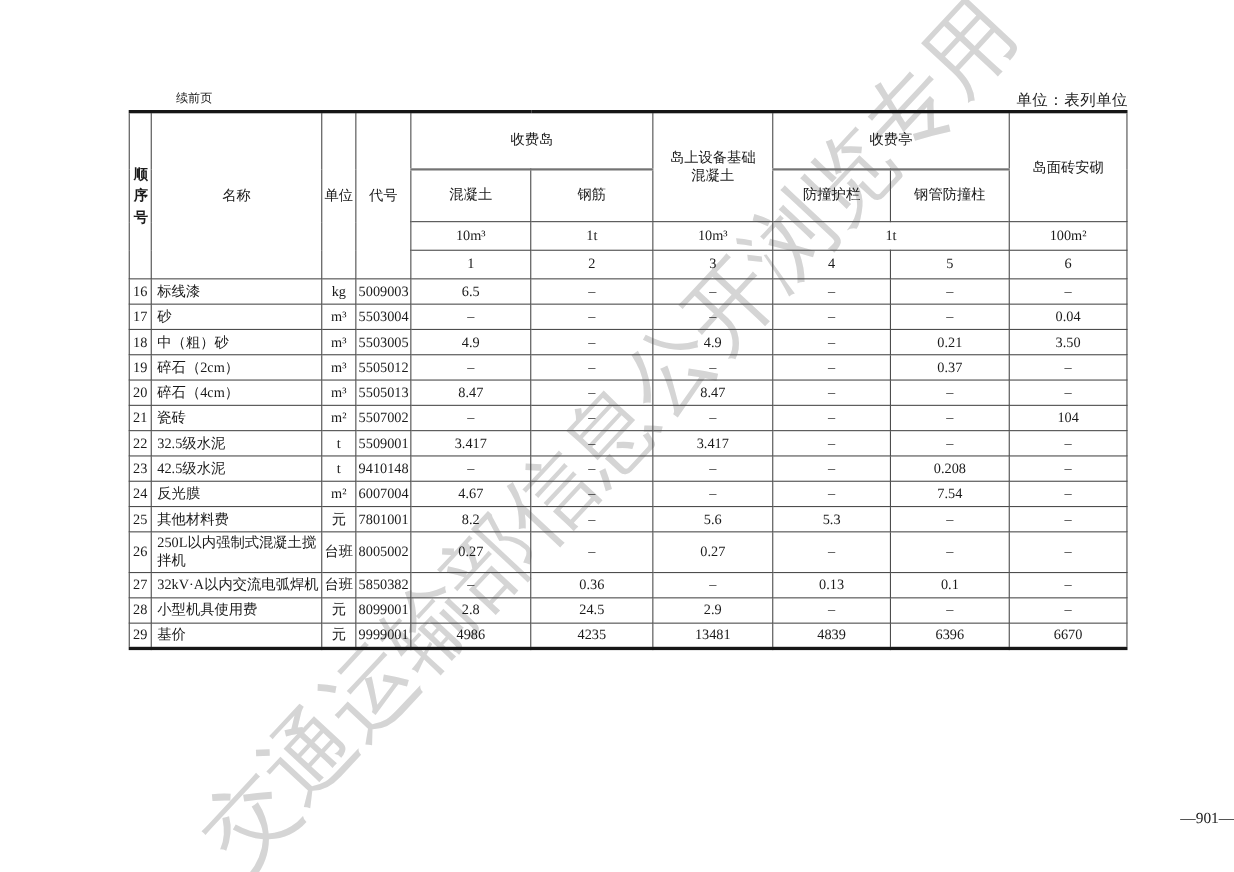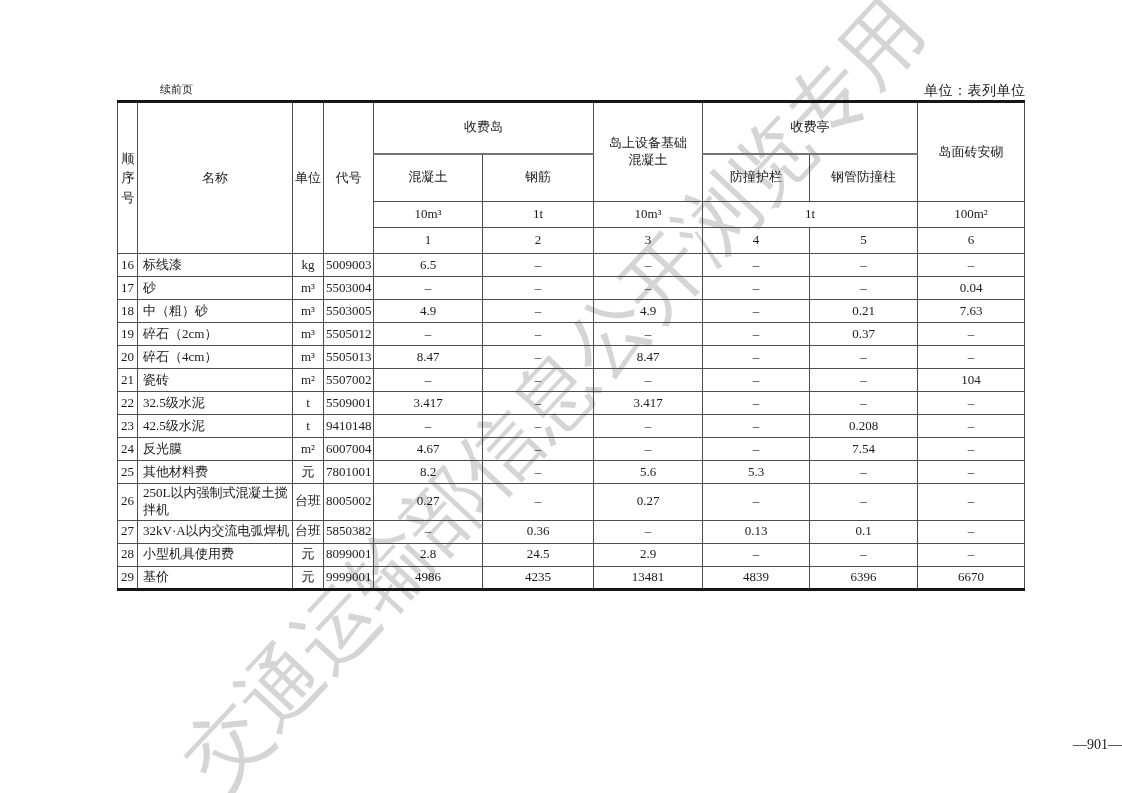--- a/index.html
+++ b/index.html
@@ -31,21 +31,21 @@
     overflow:hidden;
   }
   .quota-table th.grp-thick { border-bottom:2px solid #737373; }
   tr.h-group { height:52px; }
   tr.h-sub   { height:48px; }
   tr.h-units { height:26px;margin-top:28px; }
   tr.h-nums  { height:26px; }
   tbody tr   { height:23px; }
   td.name-cell { text-align:left; padding-left:5px; }
   th.wrap-head { padding:0 10px; }
-  .v-stack { width:16px; margin:4px auto; word-break:break-all; line-height:1.5; }
+  .v-stack { width:16px; margin:4px auto; word-break:break-all; line-height:1.5;font-weight:bold; }
 </style>
 </head>
 <body>
 
 <div class="page">
 
   <div class="watermark">交通运输部信息公开浏览专用</div>
 
   <div class="continued-note">续前页</div>
   <div class="unit-note">单位：表列单位</div>
@@ -126,21 +126,21 @@
         <tr>
           <td>18</td>
           <td class="name-cell">中（粗）砂</td>
           <td>m³</td>
           <td>5503005</td>
           <td>4.9</td>
           <td>–</td>
           <td>4.9</td>
           <td>–</td>
           <td>0.21</td>
-          <td>7.63</td>
+          <td>3.50</td>
         </tr>
         <tr>
           <td>19</td>
           <td class="name-cell">碎石（2cm）</td>
           <td>m³</td>
           <td>5505012</td>
           <td>–</td>
           <td>–</td>
           <td>–</td>
           <td>–</td>

